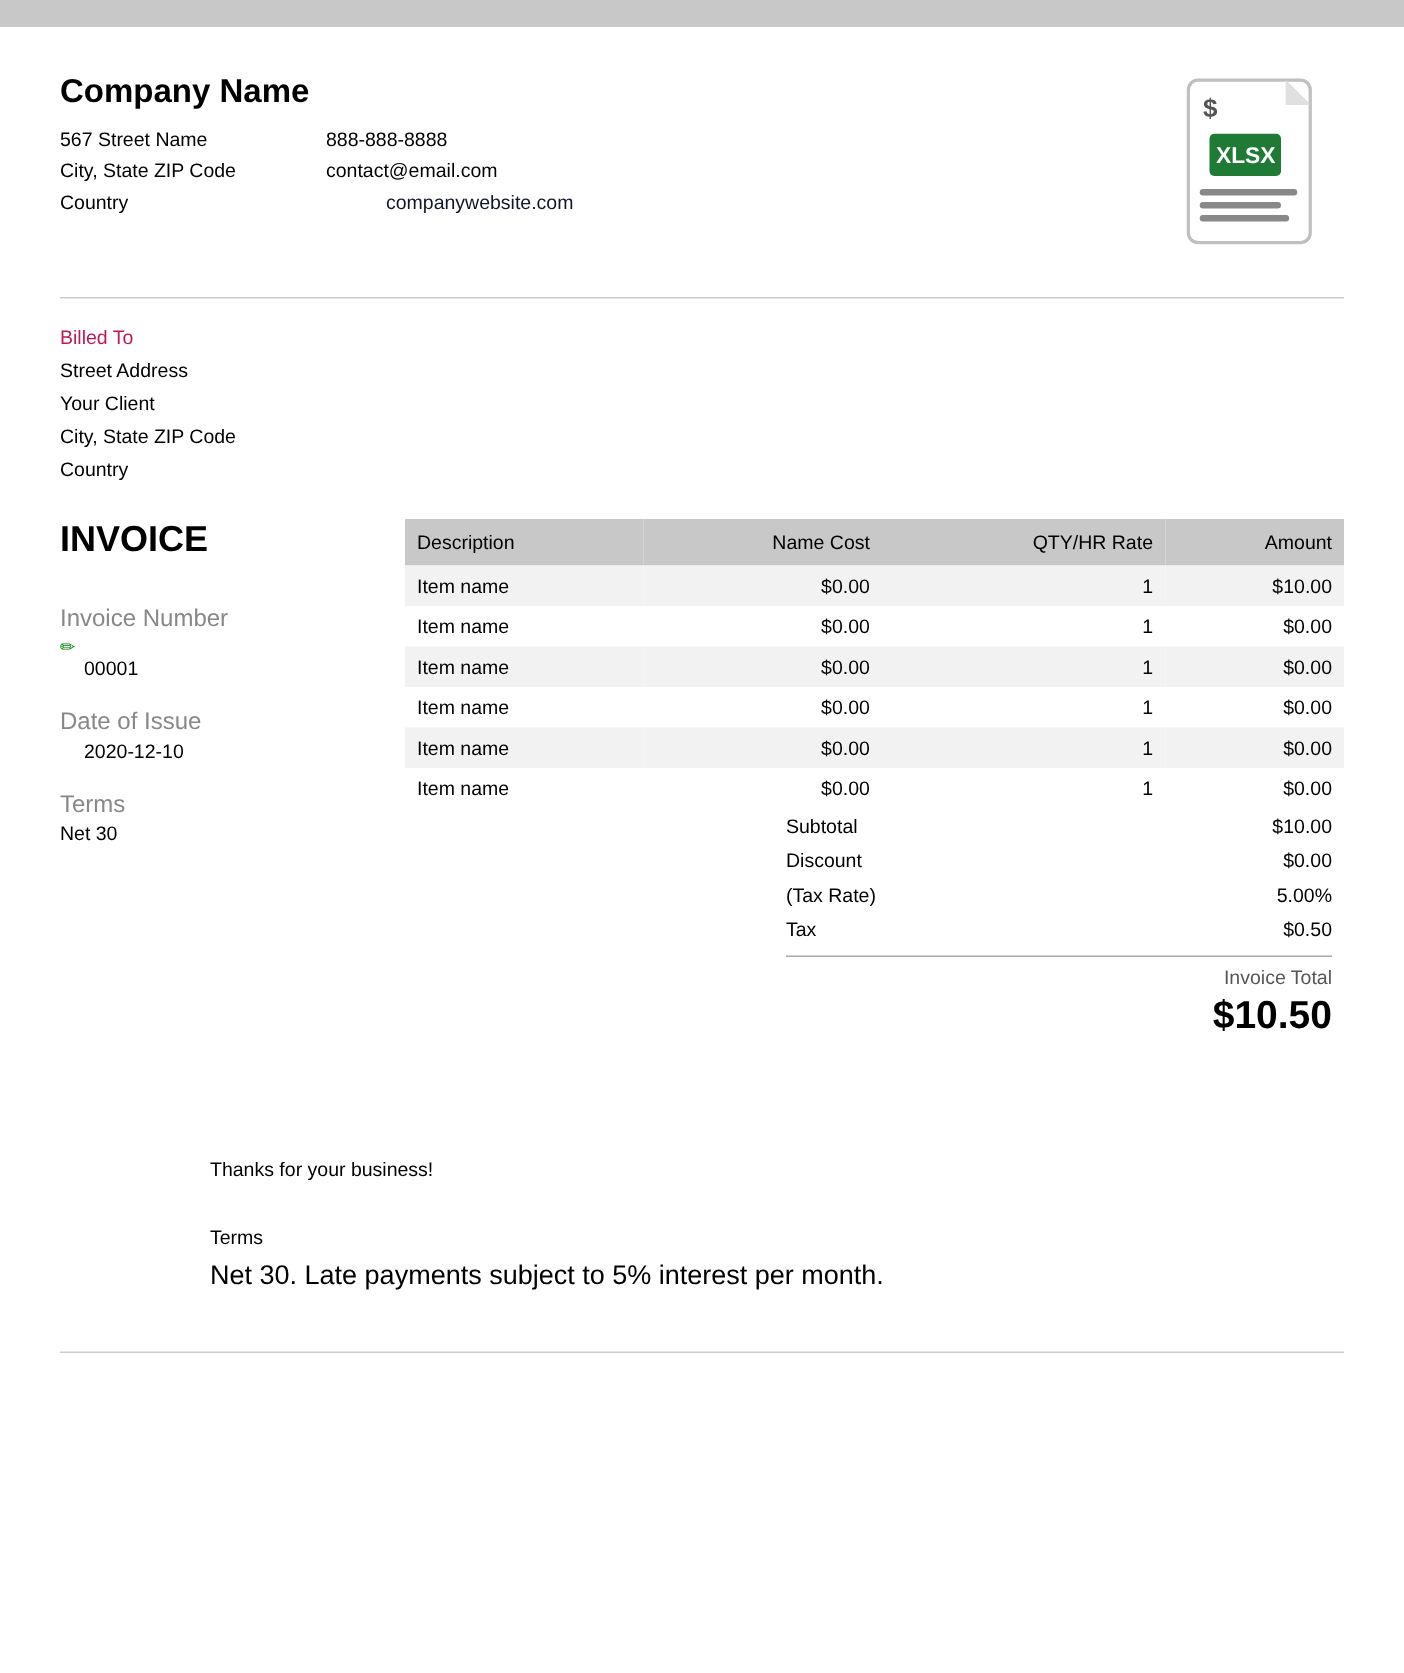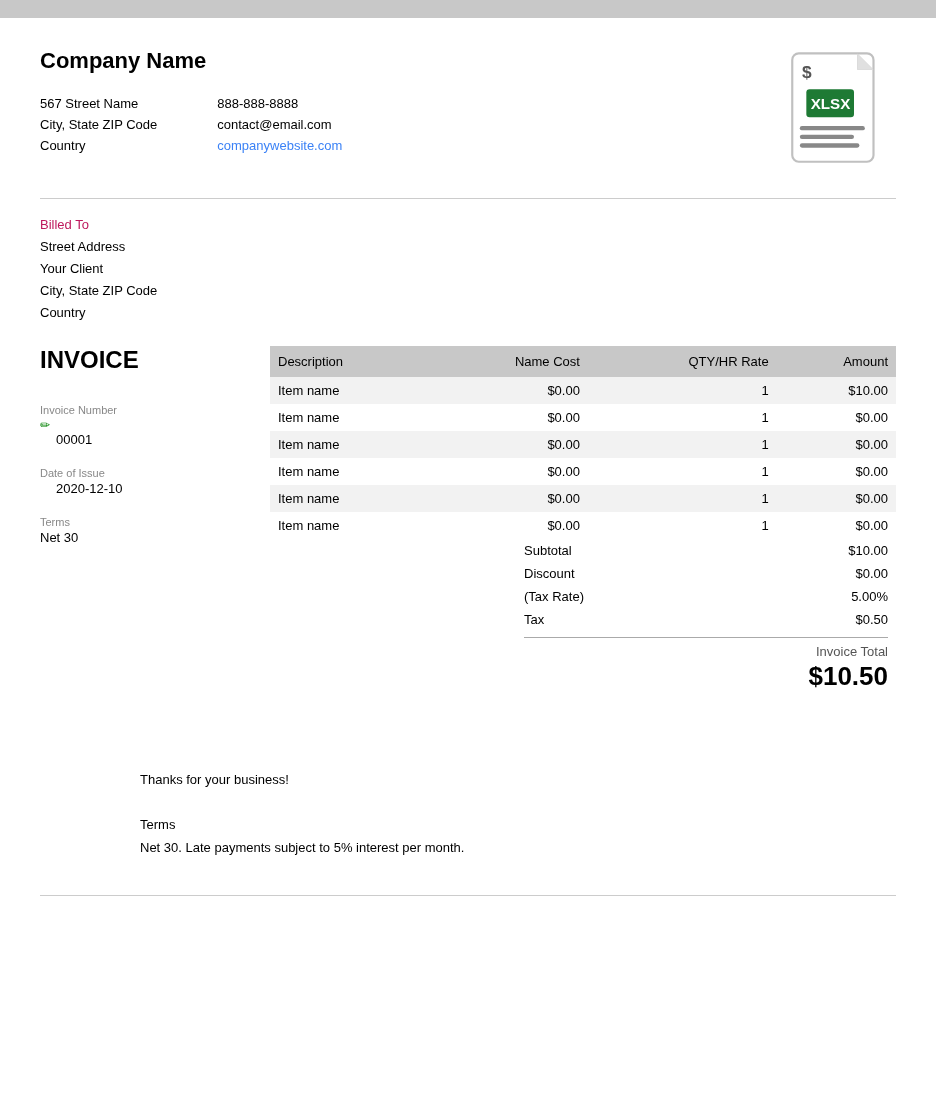--- a/index.html
+++ b/index.html
@@ -29,31 +29,32 @@
     }
     .header-section {
       display: flex;
       justify-content: space-between;
       align-items: flex-start;
       margin-bottom: 20px;
     }
     .company-info h1 {
       font-size: 22px;
       font-weight: bold;
-      margin-bottom: 20px;
+      margin-bottom: 9px;
     }
     .company-info .address-block {
       display: flex;
       gap: 60px;
       font-size: 13px;
       line-height: 1.6;
     }
     .company-info .address-block a {
-      color: #3b82f6;
+      color: #0f172a;
       text-decoration: none;
+      margin-left: 40px;
     }
     .xlsx-icon {
       width: 110px;
       height: 130px;
       position: relative;
       display: flex;
       align-items: center;
       justify-content: center;
     }
     .xlsx-icon svg {
@@ -84,21 +85,21 @@
     }
     .invoice-meta {
       min-width: 210px;
     }
     .invoice-meta h2 {
       font-size: 24px;
       font-weight: bold;
       margin-bottom: 30px;
     }
     .meta-field label {
-      font-size: 11px;
+      font-size: 16px;
       color: #888;
       display: block;
       margin-bottom: 2px;
     }
     .meta-field .green-mark {
       color: green;
       font-size: 12px;
     }
     .meta-field .value {
       font-size: 13px;
@@ -180,21 +181,21 @@
     }
     .footer-thanks {
       font-size: 13px;
       margin-bottom: 30px;
     }
     .footer-terms-label {
       font-size: 13px;
       margin-bottom: 8px;
     }
     .footer-terms-text {
-      font-size: 13px;
+      font-size: 18px;
     }
     .bottom-divider {
       border: none;
       border-top: 1px solid #ccc;
       margin-top: 40px;
     }
   </style>
 </head>
 <body>
 

